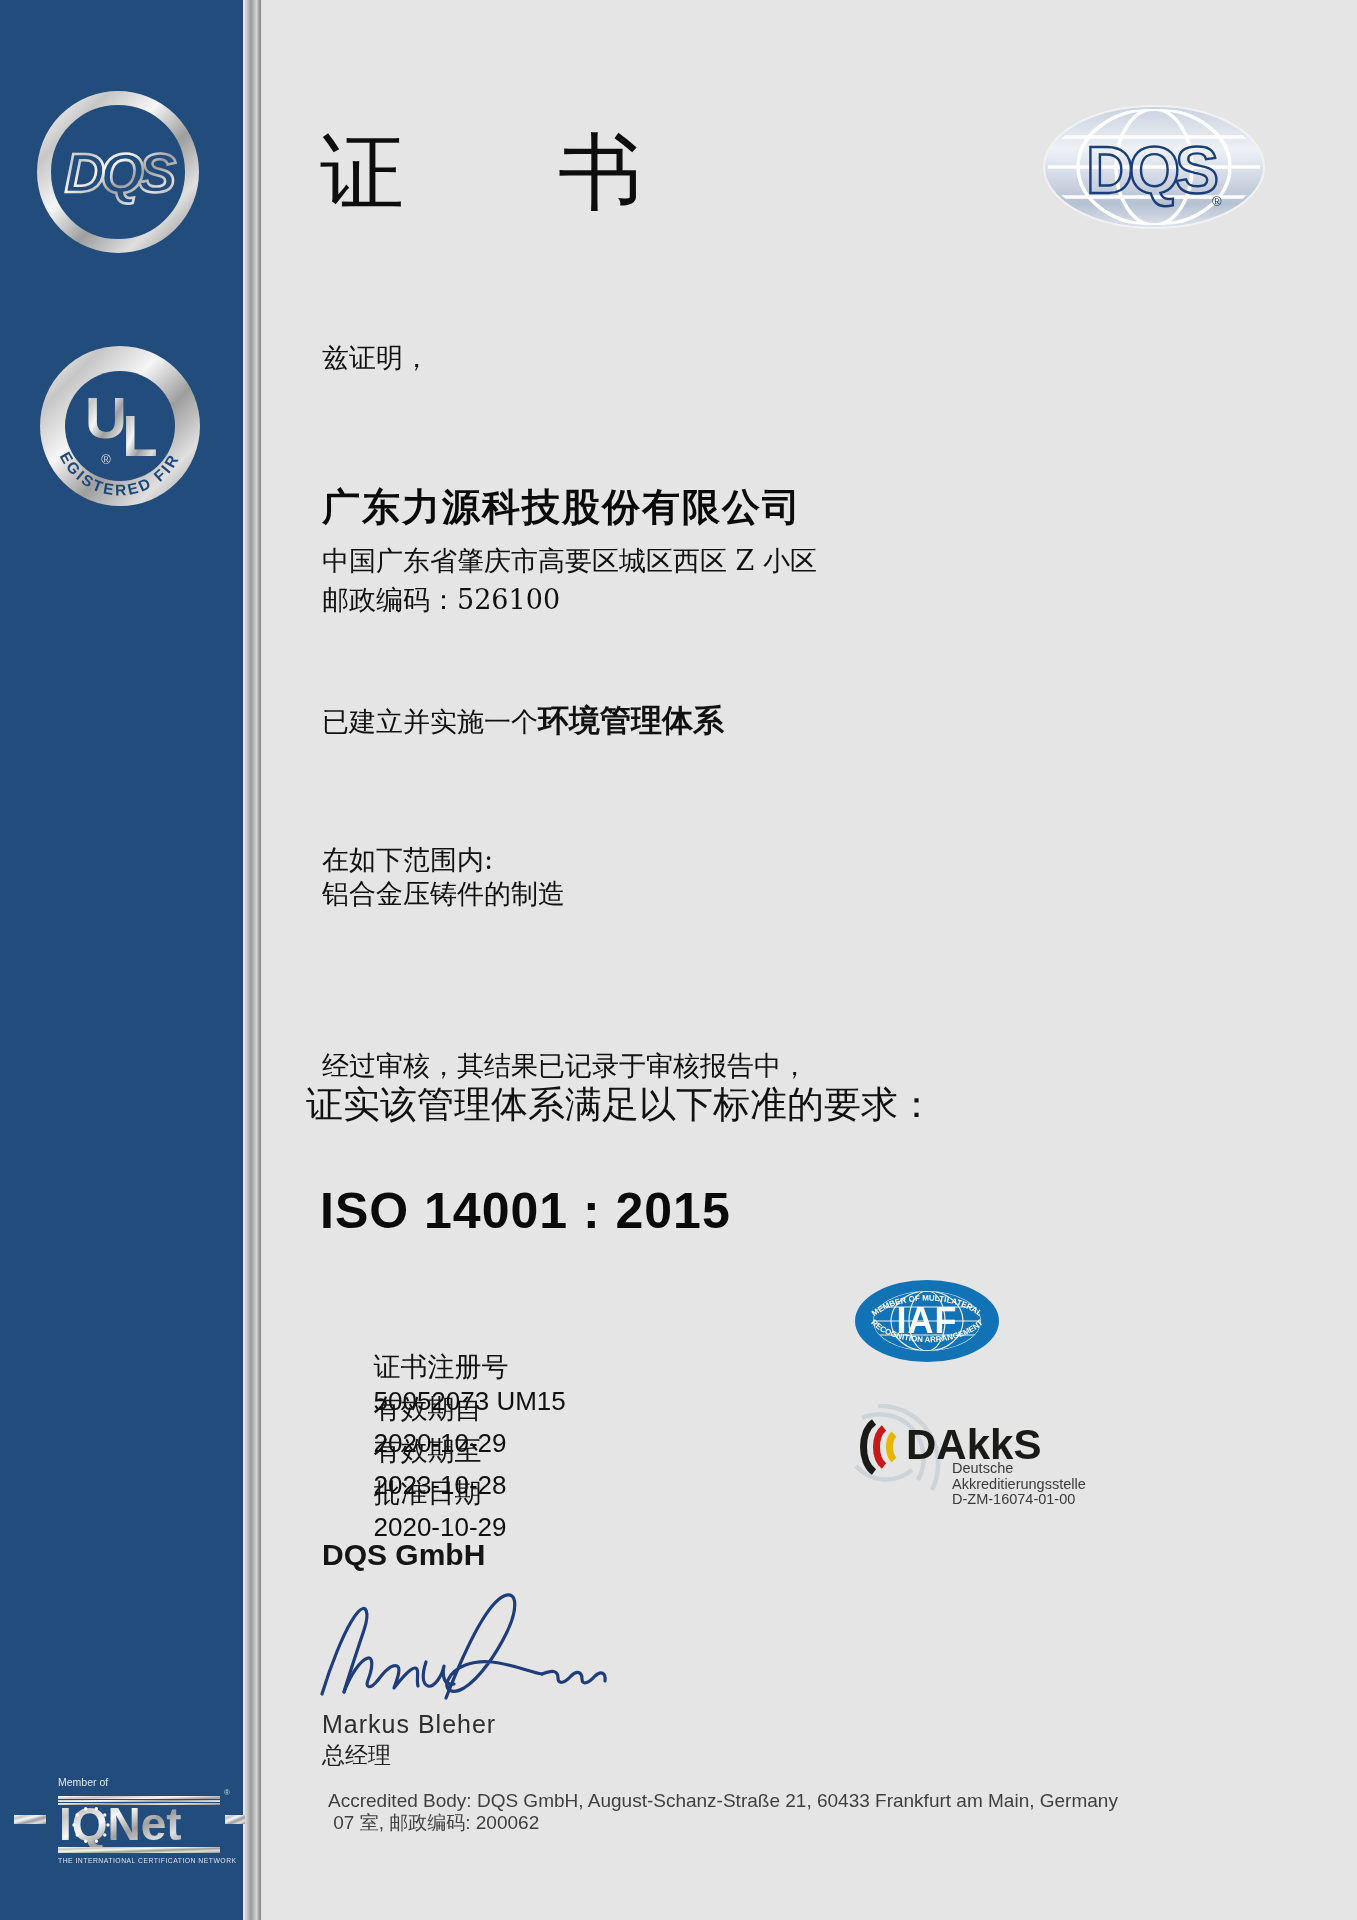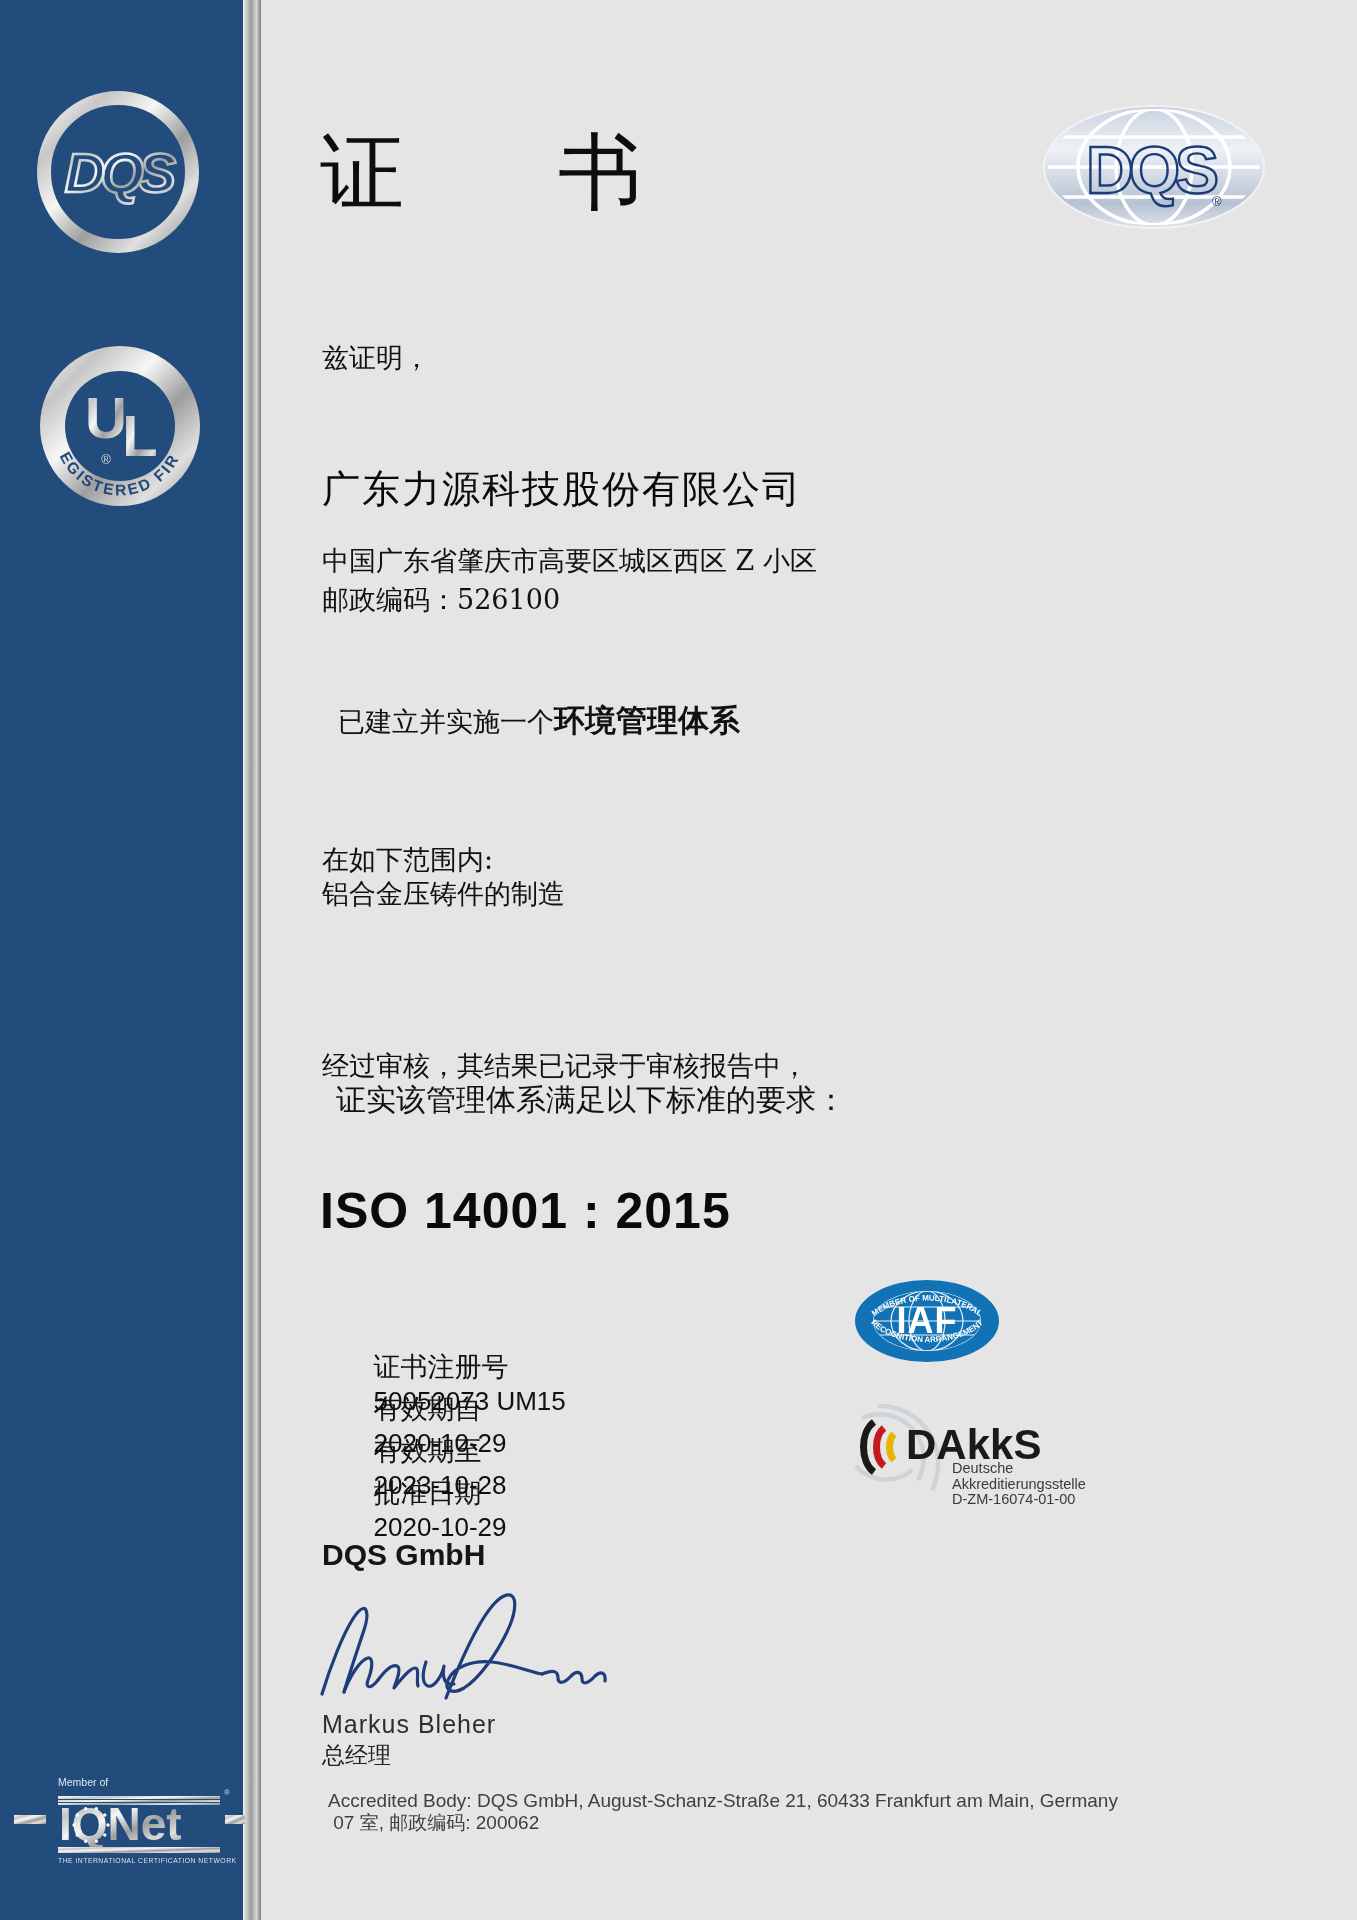--- a/index.html
+++ b/index.html
@@ -5,29 +5,29 @@
   html,body{margin:0;padding:0;background:#ffffff;}
   #page{position:relative;width:1357px;height:1920px;background:#e5e5e5;overflow:hidden;
         font-family:"DejaVu Serif","Liberation Serif",serif;color:#111;}
   .abs{position:absolute;}
   .sans{font-family:"Liberation Sans","DejaVu Sans",sans-serif;}
   #sidebar{left:0;top:0;width:243px;height:1920px;background:#214c7c;}
   #sidebar-edge{left:243px;top:0;width:18px;height:1920px;
         background:linear-gradient(to right,#f0f0f0 0%,#9b9b9b 45%,#d6d6d6 75%,#7d7d7d 100%);}
   #title{left:320px;top:126px;display:flex;gap:154px;font-size:84px;line-height:1.1;color:#0d0d0d;}
   #intro{left:322px;top:340px;font-size:27px;}
-  #company{left:322px;top:464px;font-size:38px;font-weight:400;letter-spacing:2px;color:#0a0a0a;white-space:pre;}
+  #company{left:322px;top:482px;font-size:38px;font-weight:700;letter-spacing:2px;color:#0a0a0a;white-space:pre;}
   #address{left:322px;top:543px;font-size:27px;white-space:pre;}
   #postal{left:322px;top:582px;font-size:27px;white-space:pre;}
-  #statement{left:322px;top:700px;font-size:27px;white-space:pre;margin-left:16px;}
+  #statement{left:322px;top:700px;font-size:27px;white-space:pre;}
   #statement b{font-size:31px;font-weight:700;}
   #scope-label{left:322px;top:842px;font-size:27px;}
   #scope-text{left:322px;top:876px;font-size:27px;}
   #audit1{left:322px;top:1048px;font-size:27px;white-space:pre;}
-  #audit2{left:336px;top:1080px;font-size:30px;white-space:pre;}
+  #audit2{left:306px;top:1080px;font-size:37px;white-space:pre;}
   #standard{left:320px;top:1182px;font-size:50px;font-weight:700;letter-spacing:1px;color:#0a0a0a;}
   #details{left:322px;top:1318px;}
   .drow{margin-bottom:13px;height:29px;font-size:27px;white-space:pre;}
   .dlabel{display:inline-block;width:152px;}
   .dvalue{font-family:"Liberation Sans","DejaVu Sans",sans-serif;font-size:26px;color:#101010;}
   #issuer{left:322px;top:1538px;font-size:30px;font-weight:700;color:#151515;}
   #sig{left:314px;top:1582px;}
   #sig-name{left:322px;top:1710px;font-size:25px;color:#2e2e2e;letter-spacing:1px;}
   #sig-title{left:322px;top:1740px;font-size:23px;color:#222;}
   #footer{left:328px;top:1790px;font-size:19px;line-height:21.5px;color:#3f3f3f;}

